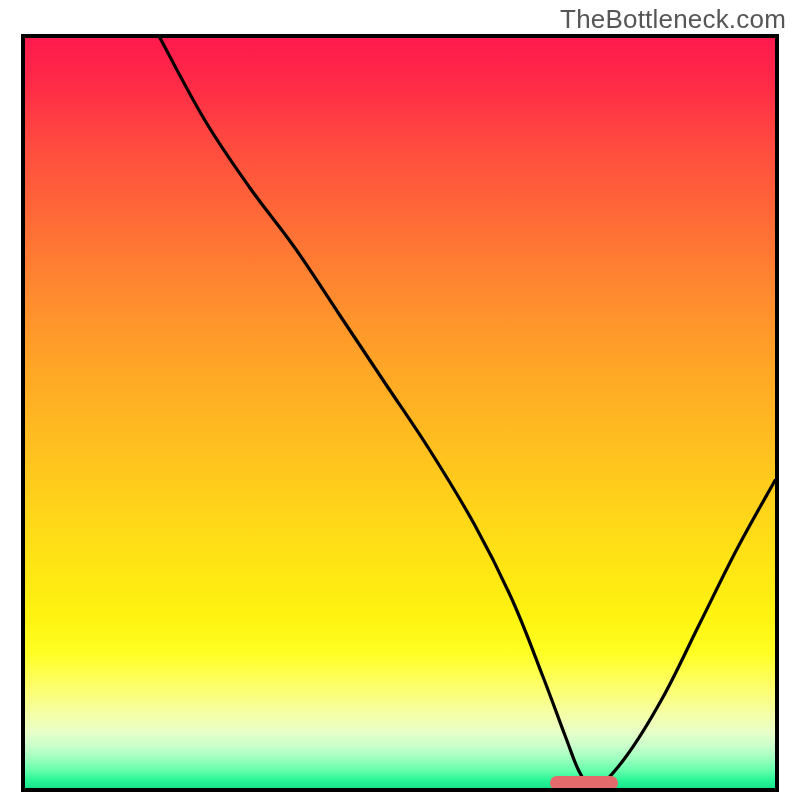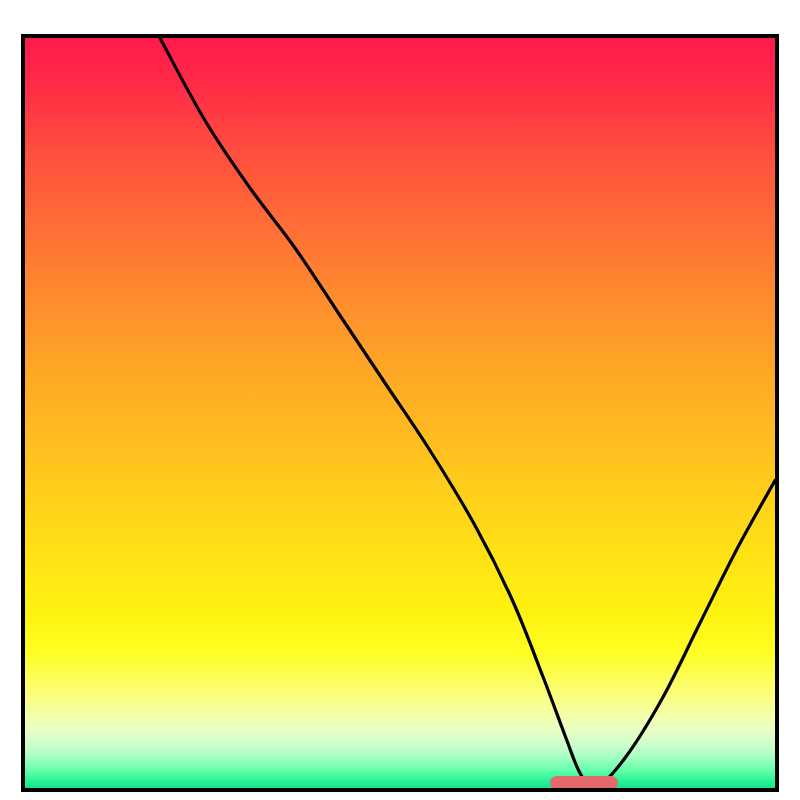--- a/index.html
+++ b/index.html
@@ -70,20 +70,21 @@
     border-radius: 7px;
     background: #e26a6a;
     z-index: 4;
   }
 </style>
 </head>
 <body>
 
 <div class="stage">
 
+  <div class="watermark">TheBottleneck.com</div>
 
   <div class="plot-frame">
     <div class="gradient-fill"></div>
 
     <svg class="curve-svg" viewBox="0 0 750 750" preserveAspectRatio="none">
       <path id="curve-path" fill="none" stroke="#000" stroke-width="3.2" stroke-linejoin="round" stroke-linecap="round" d="M 135.0 0.0 C 143.1 14.8, 163.8 55.5, 180.0 82.5 C 196.2 109.5, 208.8 127.0, 225.0 150.0 C 241.2 172.9, 253.8 187.1, 270.0 210.0 C 286.2 232.9, 298.8 253.2, 315.0 277.5 C 331.2 301.8, 343.8 320.7, 360.0 345.0 C 376.2 369.3, 388.8 386.9, 405.0 412.5 C 421.2 438.1, 435.1 460.5, 450.0 487.5 C 464.9 514.5, 475.4 535.5, 487.5 562.5 C 499.6 589.5, 508.1 613.2, 517.5 637.5 C 527.0 661.8, 533.3 680.0, 540.0 697.5 C 546.8 715.0, 549.6 725.5, 555.0 735.0 C 560.4 744.5, 561.9 752.7, 570.0 750.0 C 578.1 747.3, 587.9 736.2, 600.0 720.0 C 612.1 703.8, 624.0 684.3, 637.5 660.0 C 651.0 635.7, 661.5 612.0, 675.0 585.0 C 688.5 558.0, 699.0 535.6, 712.5 510.0 C 726.0 484.4, 743.3 454.6, 750.0 442.5"></path>
     </svg>
 
     <div id="opt-marker" class="marker" style="left: 525px; width: 67.5px; top: 737.75px; background: rgb(226, 106, 106);"></div>
   </div>

